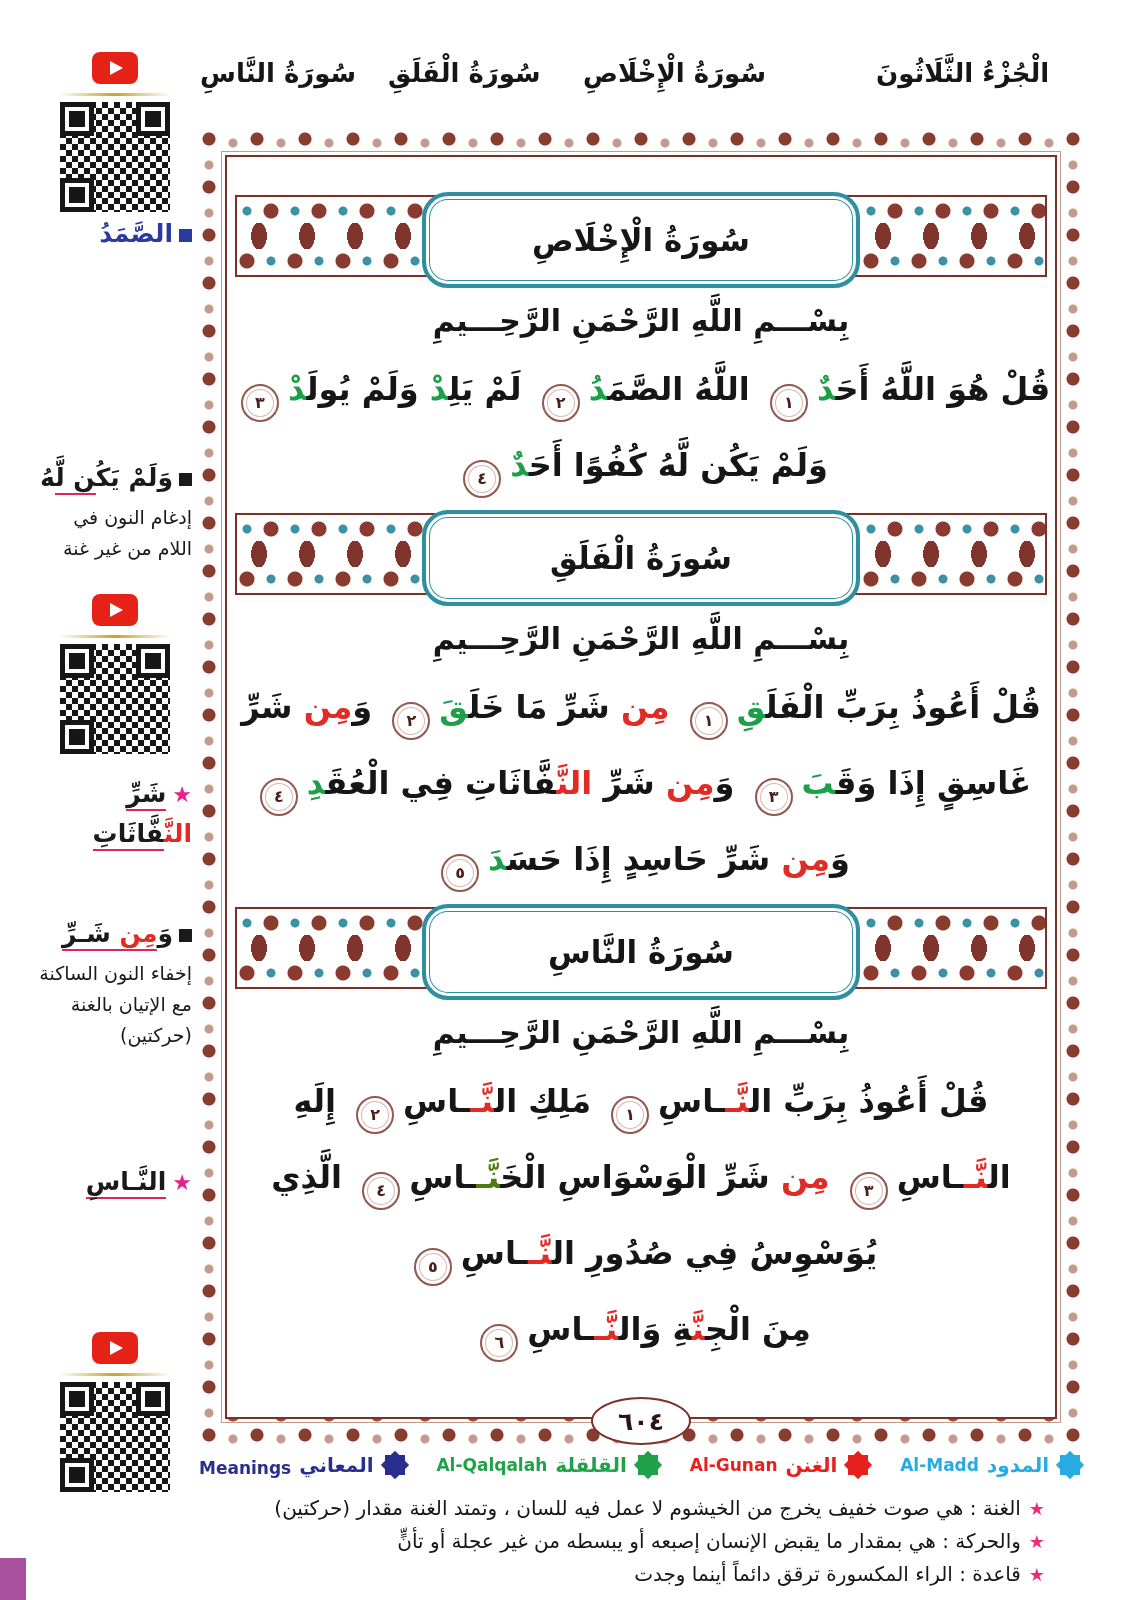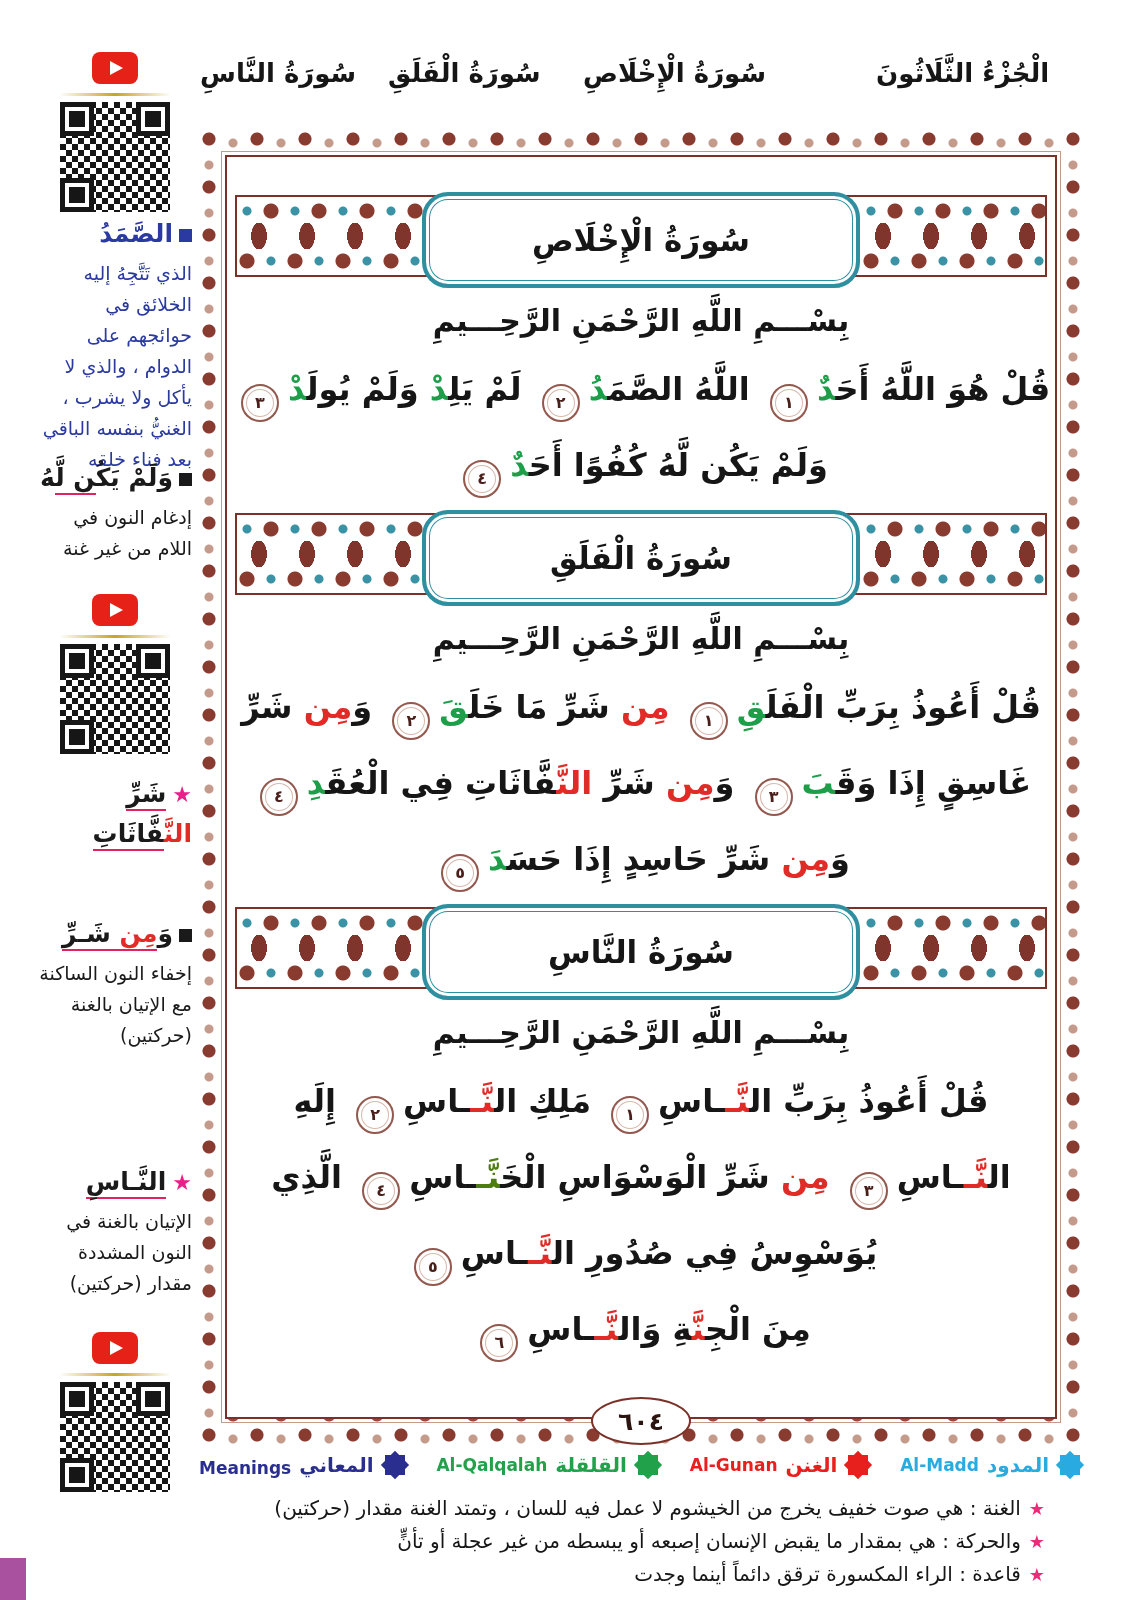--- a/index.html
+++ b/index.html
@@ -131,36 +131,34 @@
     <div class="gold-line"></div>
     <div class="qr">
         <i class="tl"></i>
         <i class="tr"></i>
         <i class="bl"></i>
       </div>
   </div>
   <div id="annotations">
       <div class="ann" dir="rtl">
         <div class="ann-title"><span class="ann-marker square" style="background: rgb(42, 58, 160);"></span><span style="color: rgb(42, 58, 160);"><span>الصَّمَدُ</span></span></div>
-        <div class="ann-body" style="color: rgb(42, 58, 160);">الذي تَتَّجِهُ إليه الخلائق في حوائجهم على الدوام ، والذي لا يأكل ولا يشرب ، الغنيُّ بنفسه الباقي بعد فناء خلقه</div>
       </div>
       <div class="ann" dir="rtl">
         <div class="ann-title"><span class="ann-marker square" style="background: rgb(26, 26, 26);"></span><span style="color: rgb(26, 26, 26);"><span>وَلَمْ يَكُ</span><span class="rul">ن لَّ</span><span>هُ</span></span></div>
         <div class="ann-body" style="color: rgb(26, 26, 26);">إدغام النون في اللام من غير غنة</div>
       </div>
       <div class="ann" dir="rtl">
         <div class="ann-title"><span class="ann-marker star" style="color: rgb(236, 30, 138);">★</span><span style="color: rgb(26, 26, 26);"><span class="rul">شَرِّ </span><span style="color: rgb(224, 43, 39);">النَّ‍</span><span class="rul">‍فَّاثَاتِ</span></span></div>
       </div>
       <div class="ann" dir="rtl">
         <div class="ann-title"><span class="ann-marker square" style="background: rgb(26, 26, 26);"></span><span style="color: rgb(26, 26, 26);"><span>وَ</span><span class="rul" style="color: rgb(224, 43, 39);">مِن</span><span class="rul"> شَـرِّ</span></span></div>
         <div class="ann-body" style="color: rgb(26, 26, 26);">إخفاء النون الساكنة مع الإتيان بالغنة (حركتين)</div>
       </div>
       <div class="ann" dir="rtl">
         <div class="ann-title"><span class="ann-marker star" style="color: rgb(236, 30, 138);">★</span><span style="color: rgb(26, 26, 26);"><span class="rul">النَّـاسِ</span></span></div>
-        <div class="ann-body" style="color: rgb(26, 26, 26);">الإتيان بالغنة في النون المشددة مقدار (حركتين)</div>
       </div>
     </div>
 </div>
 
 <div id="frame">
   <div id="frame-inner">
 
     <div class="sect1">
       <div class="band">
         <div class="cartouche" dir="rtl">سُورَةُ الْإِخْلَاصِ</div>

